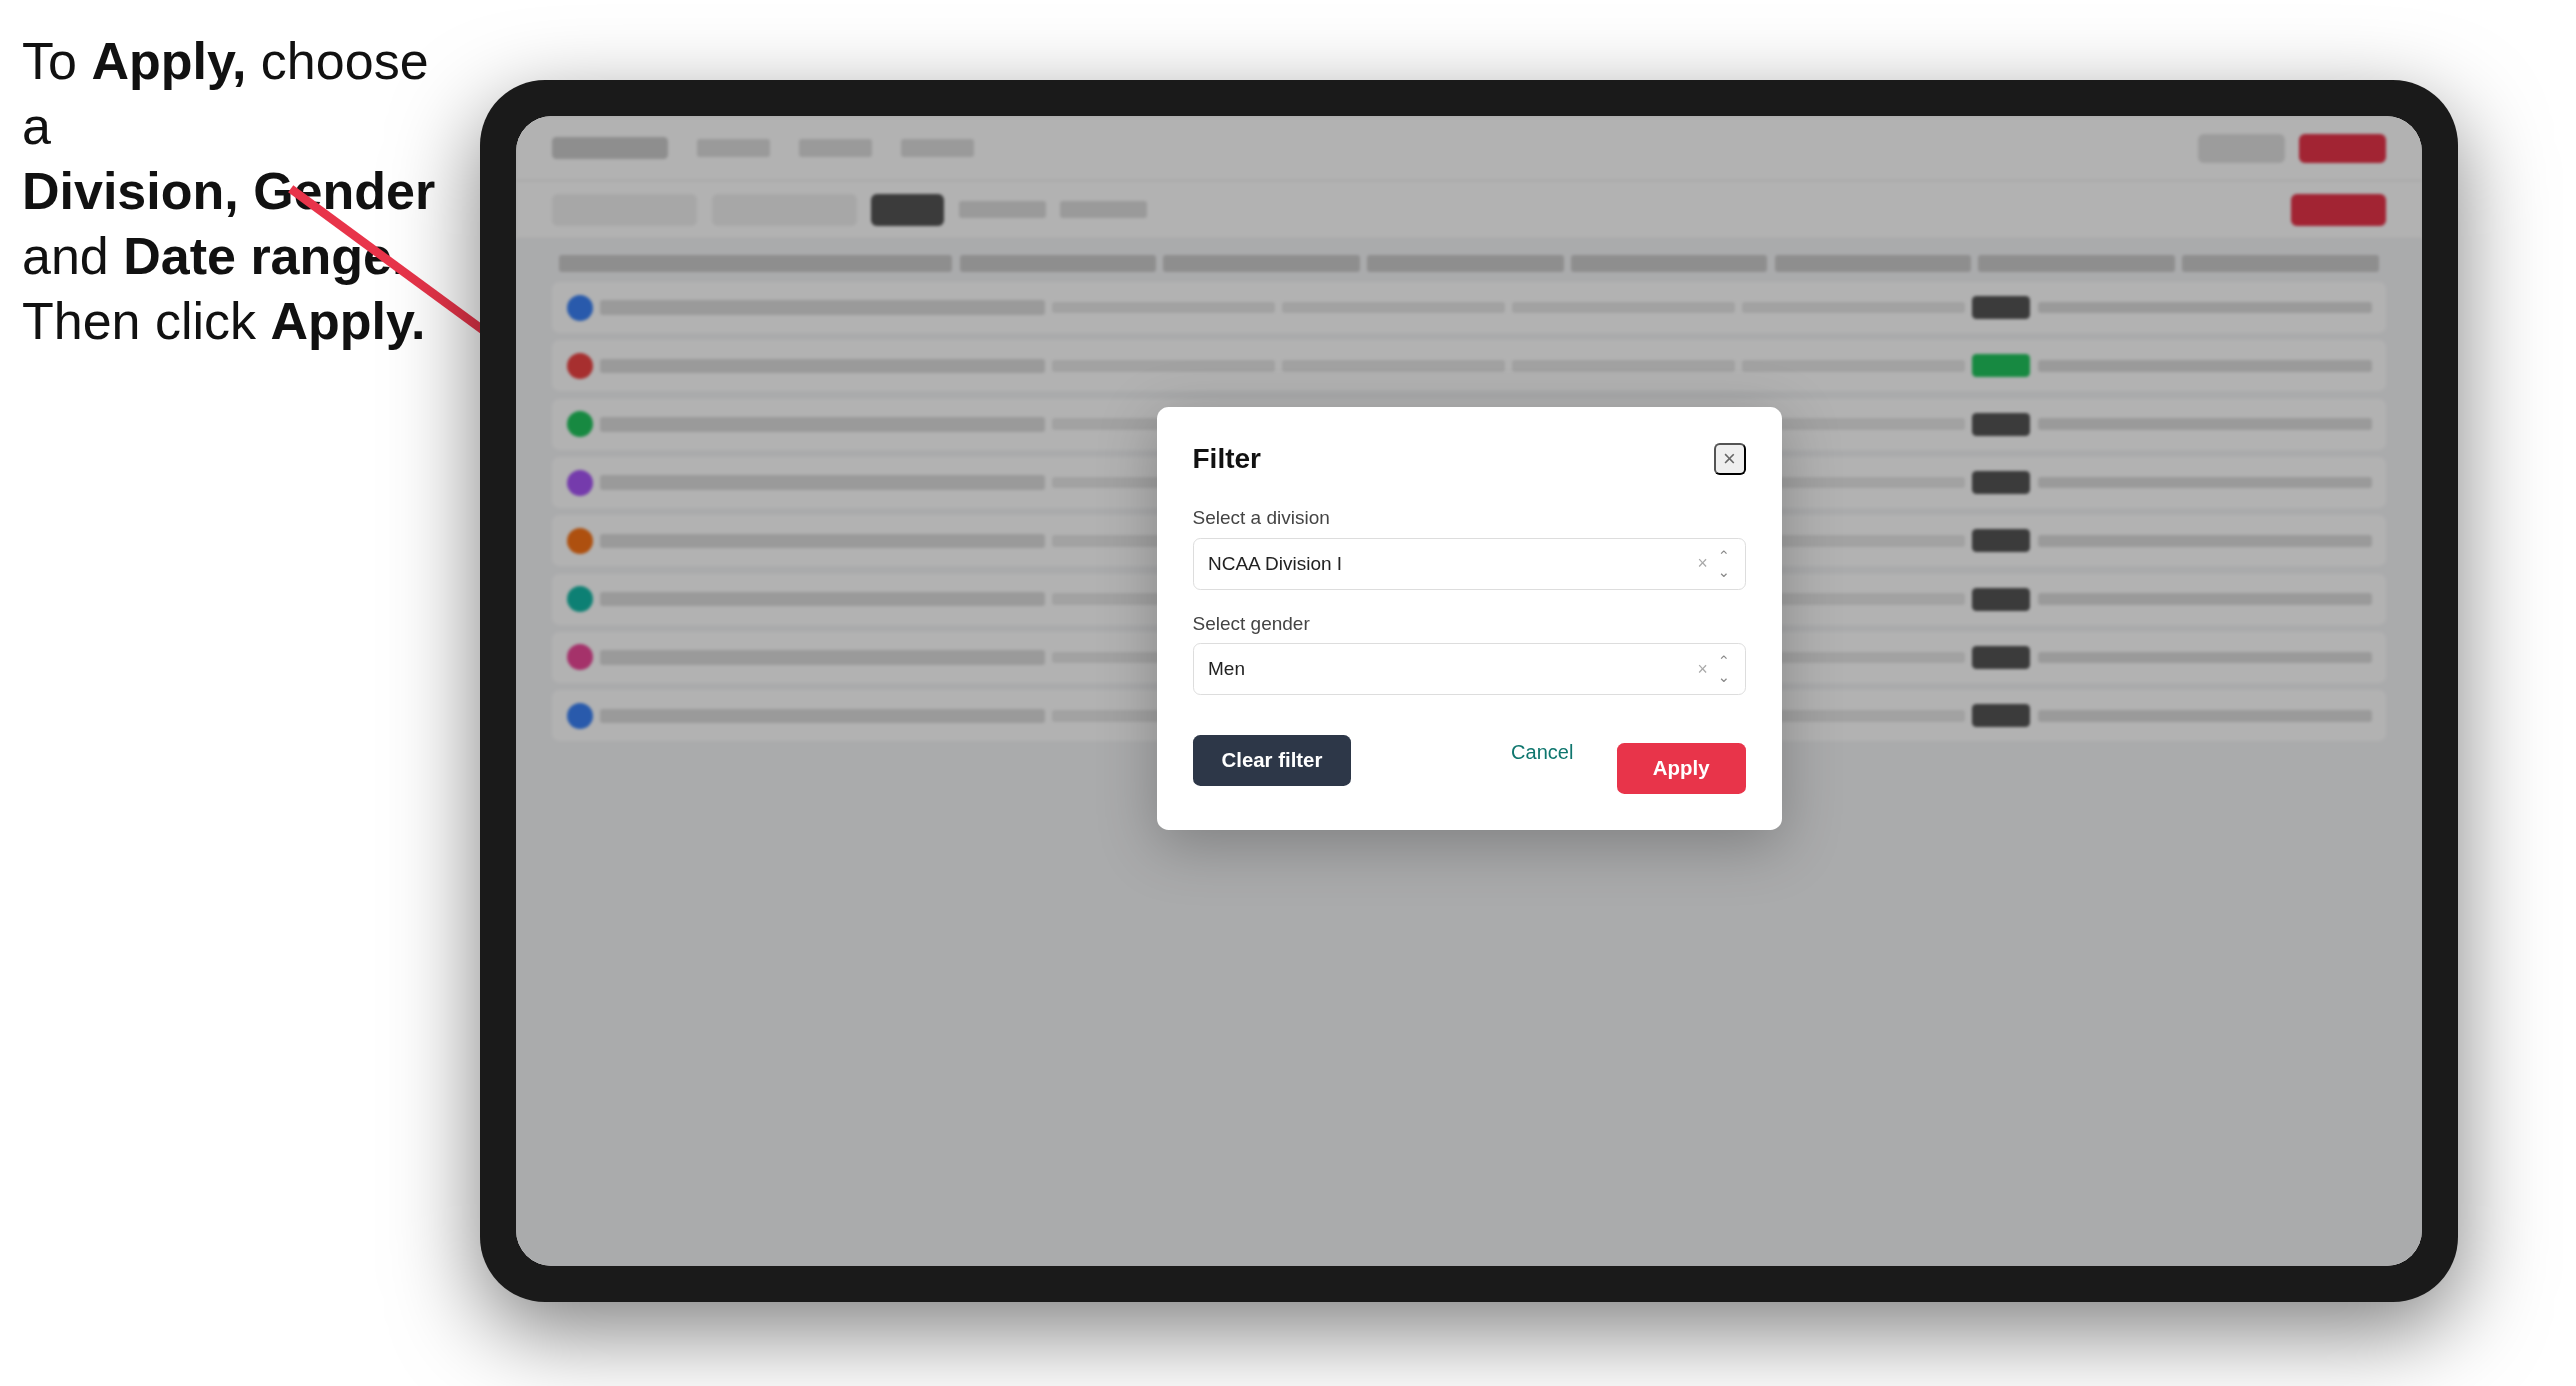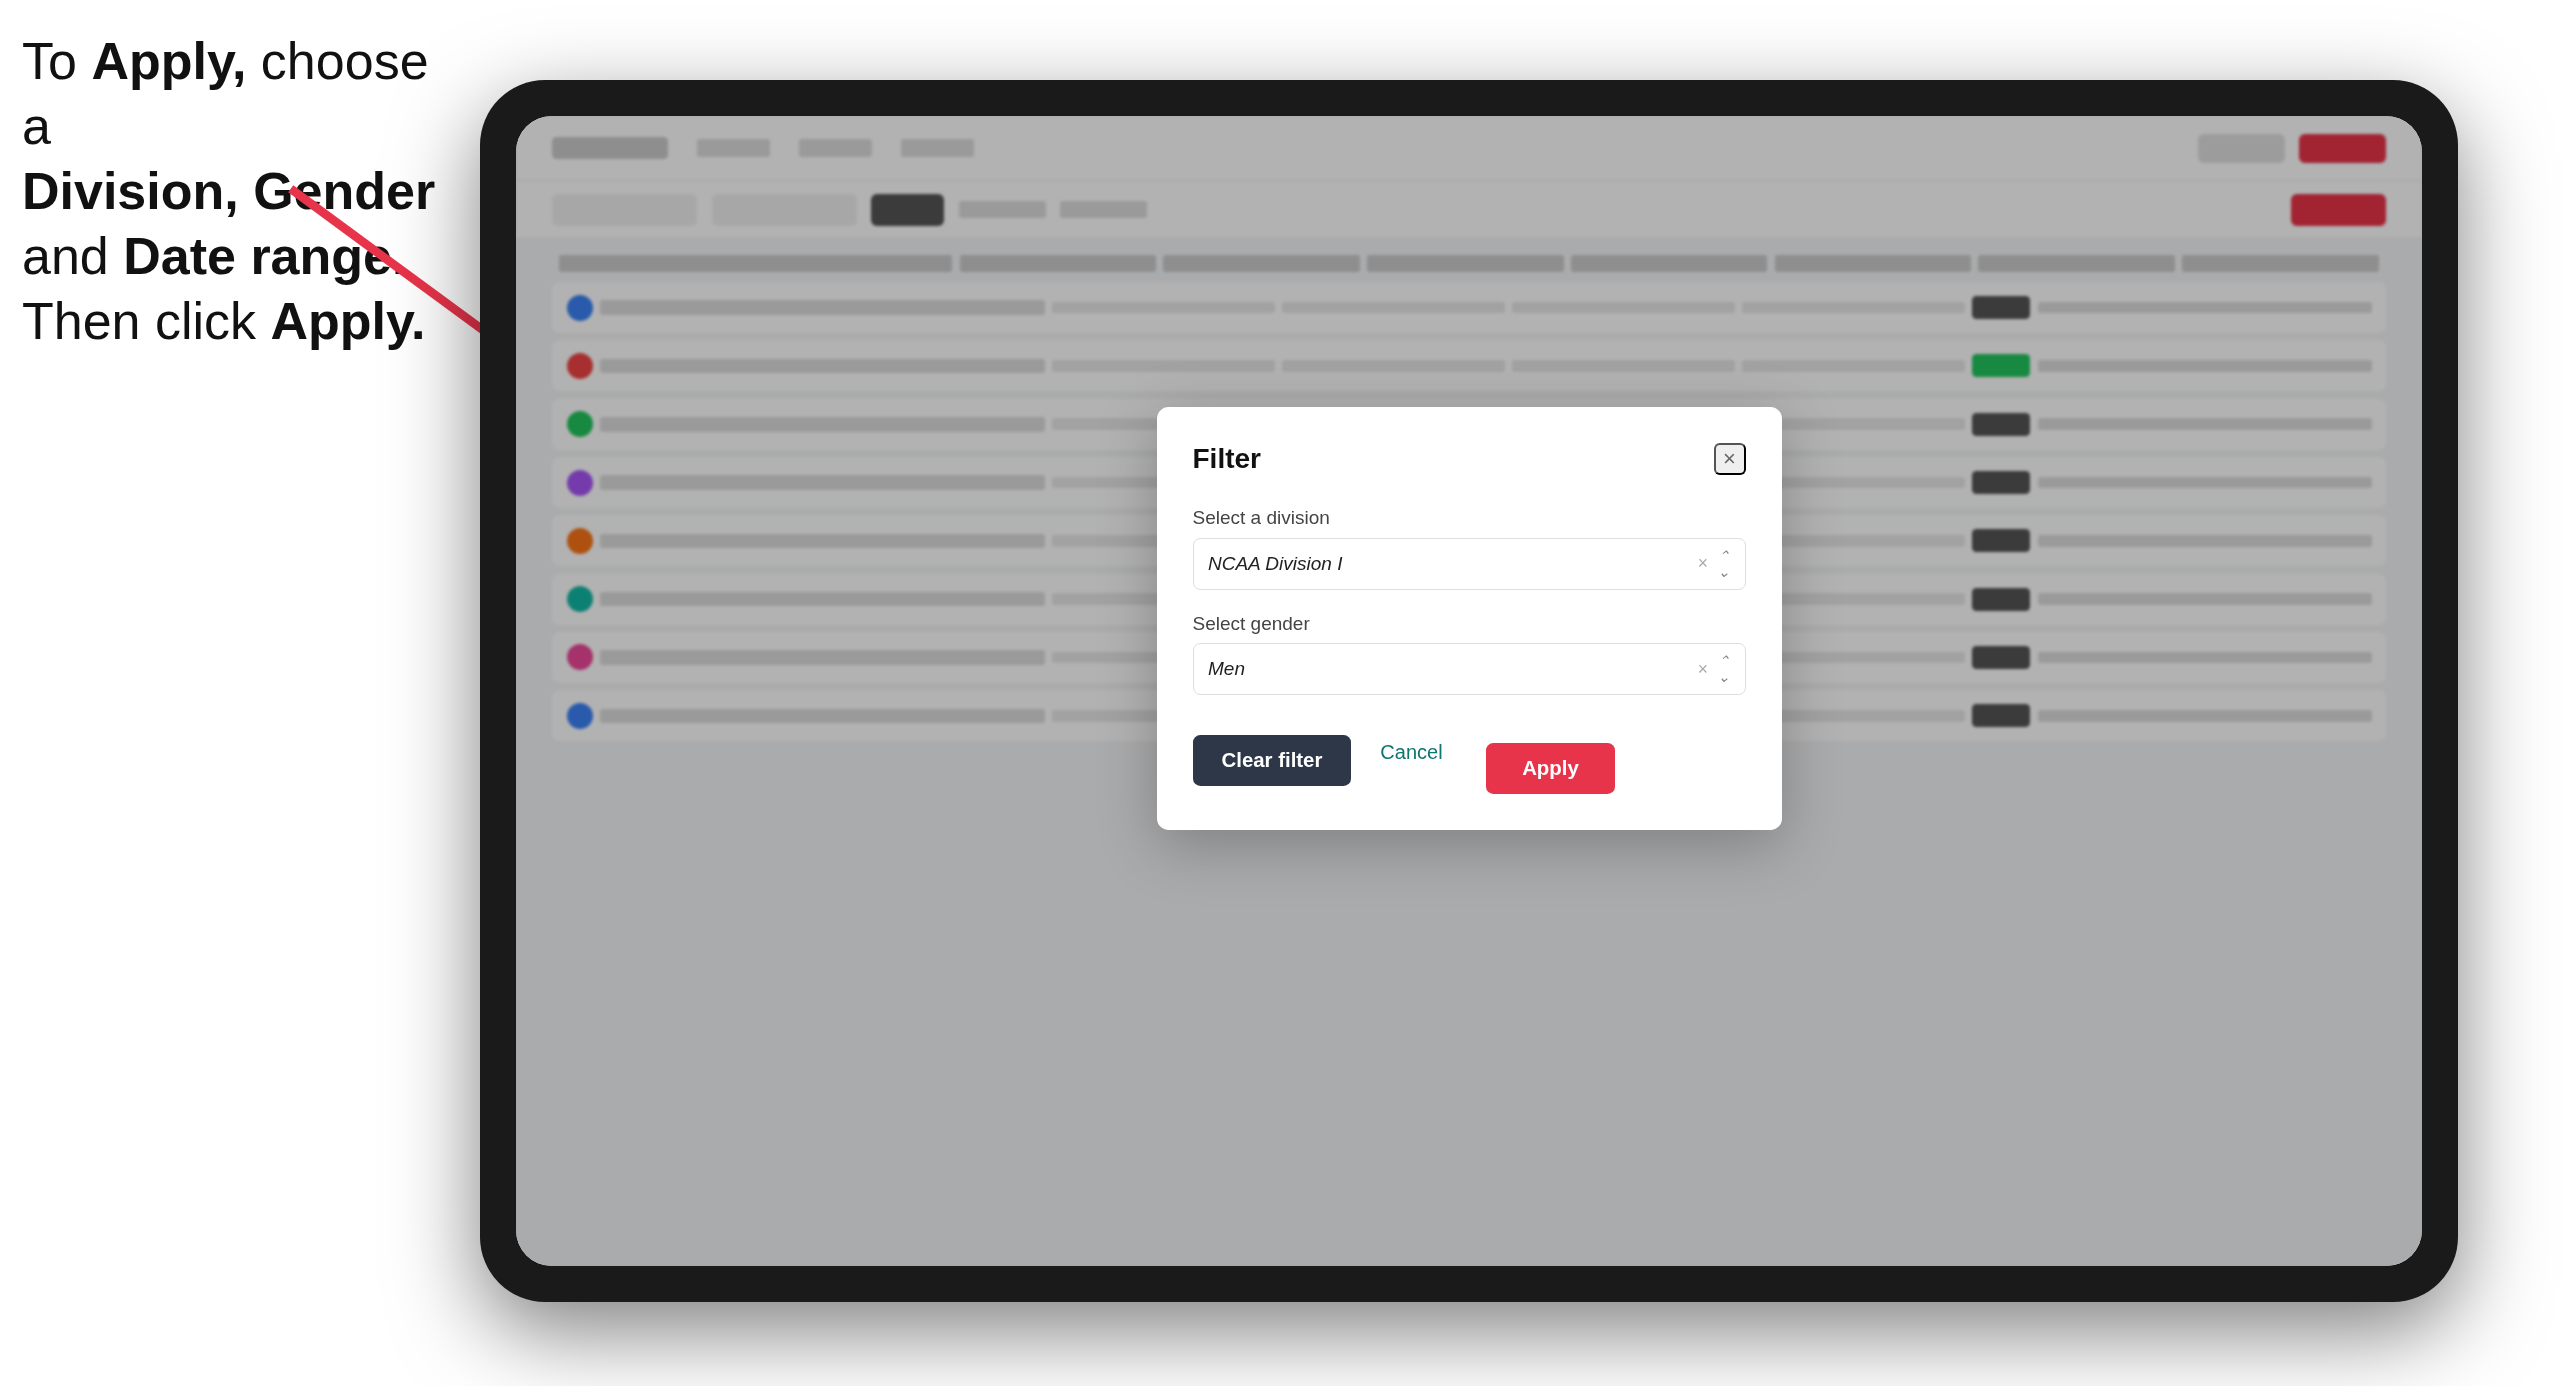--- a/index.html
+++ b/index.html
@@ -270,21 +270,20 @@
     .modal-select {
       width: 100%;
       height: 52px;
       border: 1.1px solid #ddd;
       border-radius: 7.3px;
       padding: 0 14.5px;
       display: flex;
       align-items: center;
       justify-content: space-between;
       background: #fff;
-      font-style: italic;
     }
     .modal-select-value {
       font-size: 19px;
       color: #222;
     }
     .modal-select-controls {
       display: flex;
       align-items: center;
       gap: 10.2px;
     }
@@ -315,21 +314,21 @@
       color: #888;
     }
     .modal-date-placeholder {
       font-size: 19px;
       color: #aaa;
     }
 
     .modal-footer {
       display: flex;
       align-items: center;
-      justify-content: flex-start;
+      justify-content: space-between;
       margin-top: 32px;
     }
     .modal-footer-right {
       display: flex;
       gap: 14.5px;
     }
     .btn-clear-filter {
       padding: 0 29px;
       height: 51px;
       background: #2d3748;

